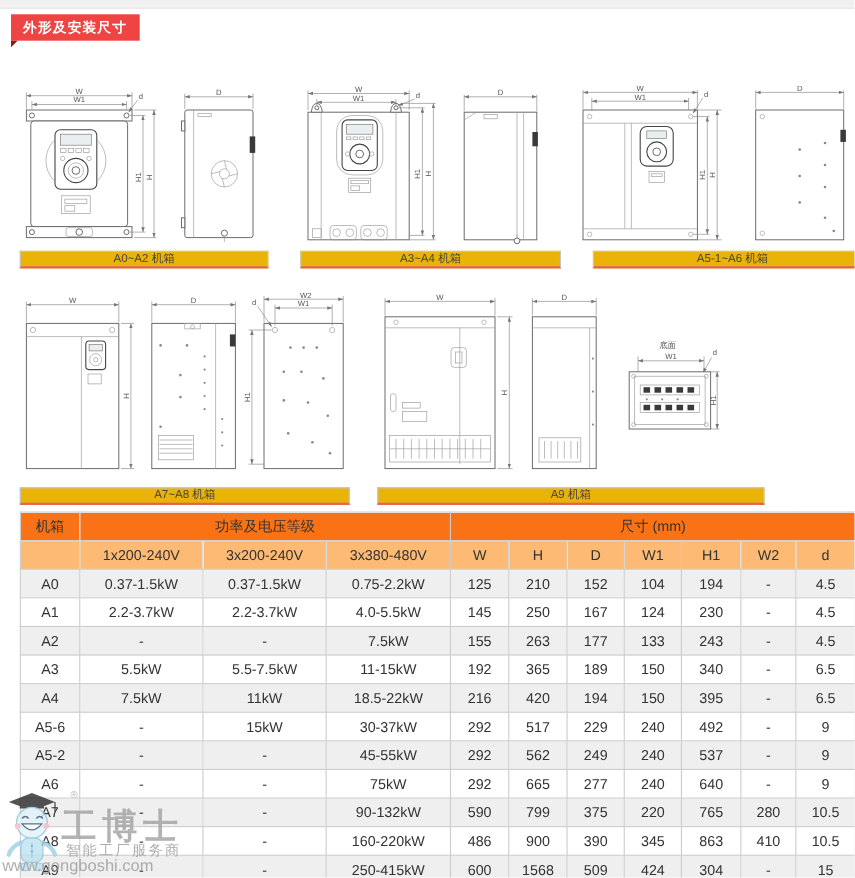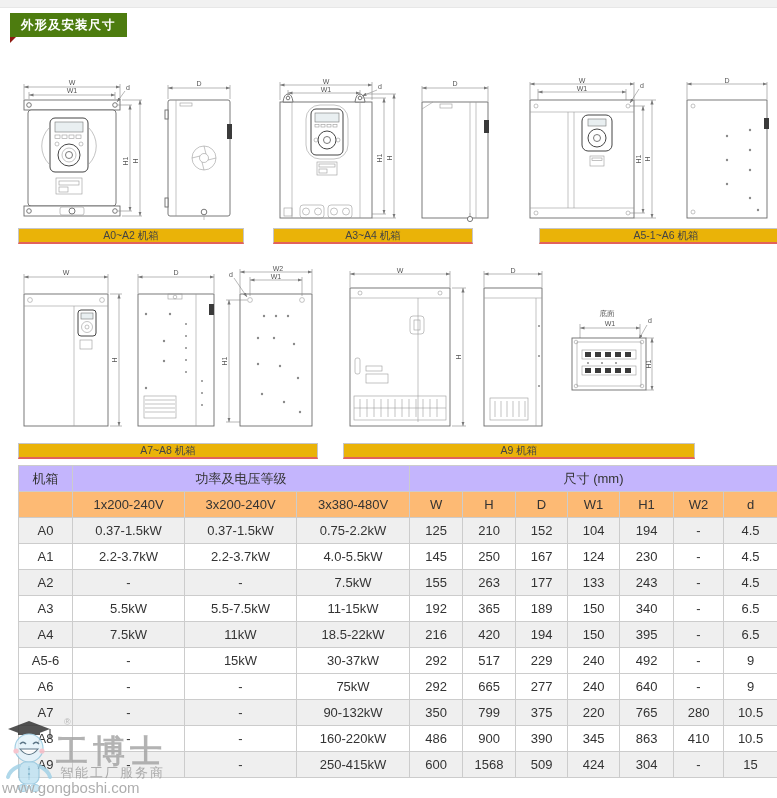--- a/index.html
+++ b/index.html
@@ -2,21 +2,21 @@
 <html><head>
 <meta charset="utf-8">
 <style>
   html,body{margin:0;padding:0;}
   body{font-family:"Liberation Sans","DejaVu Sans",sans-serif;background:#fff;}
   #page{position:relative;width:777px;height:798px;background:#fff;overflow:hidden;}
 
   .topbar{position:absolute;left:0;top:0;width:777px;height:7px;background:#f1f1f1;border-bottom:1px solid #e7e7e7;}
 
   .badge{position:absolute;left:10px;top:13px;height:24px;line-height:24px;padding:0 11px;
-         background:#4d7c0f;color:#fff;font-size:12.5px;font-weight:bold;letter-spacing:1px;}
+         background:#ef4444;color:#fff;font-size:12.5px;font-weight:bold;letter-spacing:1px;}
   .badge-fold{position:absolute;left:10px;top:37px;width:0;height:0;
               border-left:6px solid #8f1a12;border-bottom:6px solid transparent;}
 
   .draw{position:absolute;}
   .dlabel{position:absolute;box-sizing:border-box;height:16px;background:#eab308;
           border:1px solid #c6c6c9;border-bottom:2px solid #e2625b;
           font-size:10.5px;line-height:13px;text-align:center;color:#444;}
   svg .fl{fill:#fff;stroke:#6a6a6a;stroke-width:.9}
   svg .f2{fill:#fff;stroke:#454545;stroke-width:1}
   svg .dt{stroke:#9a9a9a;fill:none;stroke-width:.6}
@@ -24,21 +24,21 @@
   svg .blk{fill:#3a3a3a;stroke:none}
   svg .dot{fill:#8a8a8a}
   svg .lcd{fill:#e9eff1;stroke:#777;stroke-width:.6}
   svg text.dimtxt{font-family:"Liberation Sans",sans-serif;font-size:7px;fill:#555}
   svg text.bigtxt{font-family:"Liberation Sans",sans-serif;font-size:7.5px;fill:#555}
 
   table.tbl{position:absolute;left:18px;top:465px;width:759px;border-collapse:collapse;
             table-layout:fixed;font-size:13px;color:#333;}
   table.tbl td,table.tbl th{border:1px solid #ccc;height:25px;text-align:center;vertical-align:middle;
             font-weight:normal;padding:0;overflow:hidden;white-space:nowrap;background:#fff;}
-  table.tbl tr.h1row th{background:#c4b5fd;}
+  table.tbl tr.h1row th{background:#f97316;}
   table.tbl tr.h2row th{background:#fdba74;}
   table.tbl tr.alt td{background:#efefef;}
 
   .wm{position:absolute;left:2px;top:716px;width:190px;height:82px;opacity:.82;z-index:5;pointer-events:none;}
   .wm-brand{position:absolute;left:54px;top:14px;font-size:32px;font-weight:bold;color:#a3a3a3;
             letter-spacing:5px;text-shadow:0 0 1px #fff;}
   .wm-reg{position:absolute;left:62px;top:1px;font-size:9px;color:#ababab;}
   .wm-tag{position:absolute;left:58px;top:48px;font-size:13px;color:#9c9c9c;letter-spacing:2px;}
   .wm-url{position:absolute;left:0px;top:63px;font-size:15px;color:#9c9c9c;}
 </style>
@@ -194,21 +194,21 @@
         <line class="dt" x1="204" y1="24" x2="204" y2="140"></line>
       <rect class="blk" x="212" y="42" width="5" height="13"></rect>
       <circle class="fl" cx="198" cy="141" r="2.6"></circle>
         <line class="dt" x1="198" y1="135" x2="198" y2="138"></line>
       <line class="dim" x1="150" y1="23" x2="150" y2="8"></line>
         <line class="dim" x1="216" y1="23" x2="216" y2="8"></line>
       <line class="dim" x1="150" y1="10" x2="216" y2="10" marker-start="url(#a2)" marker-end="url(#a2)"></line>
       <text class="dimtxt" x="183" y="8" text-anchor="middle">D</text>
     </g>
   </svg>
-  <div class="dlabel" style="left:273px;top:228px;width:200px">A3~A4 机箱</div>
+  <div class="dlabel" style="left:273px;top:228px;width:237px">A3~A4 机箱</div>
 
   <svg class="draw" style="left:522px;top:78px" width="255" height="148" viewBox="0 0 255 148">
     <defs>
       <marker id="a3" markerWidth="5" markerHeight="4" refX="4.5" refY="1.6" orient="auto-start-reverse" markerUnits="userSpaceOnUse">
         <path d="M0,0 L4.5,1.6 L0,3.2 z" fill="#777"></path>
       </marker>
     </defs>
     <g>
       <rect class="fl" x="8" y="22" width="104" height="118"></rect>
       <line class="dt" x1="8" y1="34" x2="112" y2="34"></line>
@@ -568,39 +568,52 @@
           <td>15kW</td>
           <td>30-37kW</td>
           <td>292</td>
           <td>517</td>
           <td>229</td>
           <td>240</td>
           <td>492</td>
           <td>-</td>
           <td>9</td>
         </tr>
+        <tr class="alt">
+          <td>A5-2</td>
+          <td>-</td>
+          <td>-</td>
+          <td>45-55kW</td>
+          <td>292</td>
+          <td>562</td>
+          <td>249</td>
+          <td>240</td>
+          <td>537</td>
+          <td>-</td>
+          <td>9</td>
+        </tr>
         <tr>
           <td>A6</td>
           <td>-</td>
           <td>-</td>
           <td>75kW</td>
           <td>292</td>
           <td>665</td>
           <td>277</td>
           <td>240</td>
           <td>640</td>
           <td>-</td>
           <td>9</td>
         </tr>
         <tr class="alt">
           <td>A7</td>
           <td>-</td>
           <td>-</td>
           <td>90-132kW</td>
-          <td>350</td>
+          <td>590</td>
           <td>799</td>
           <td>375</td>
           <td>220</td>
           <td>765</td>
           <td>280</td>
           <td>10.5</td>
         </tr>
         <tr>
           <td>A8</td>
           <td>-</td>

